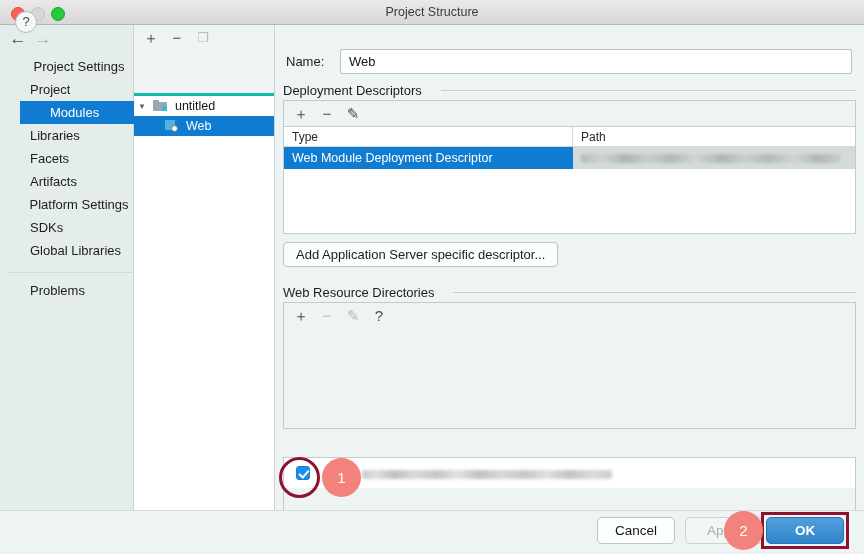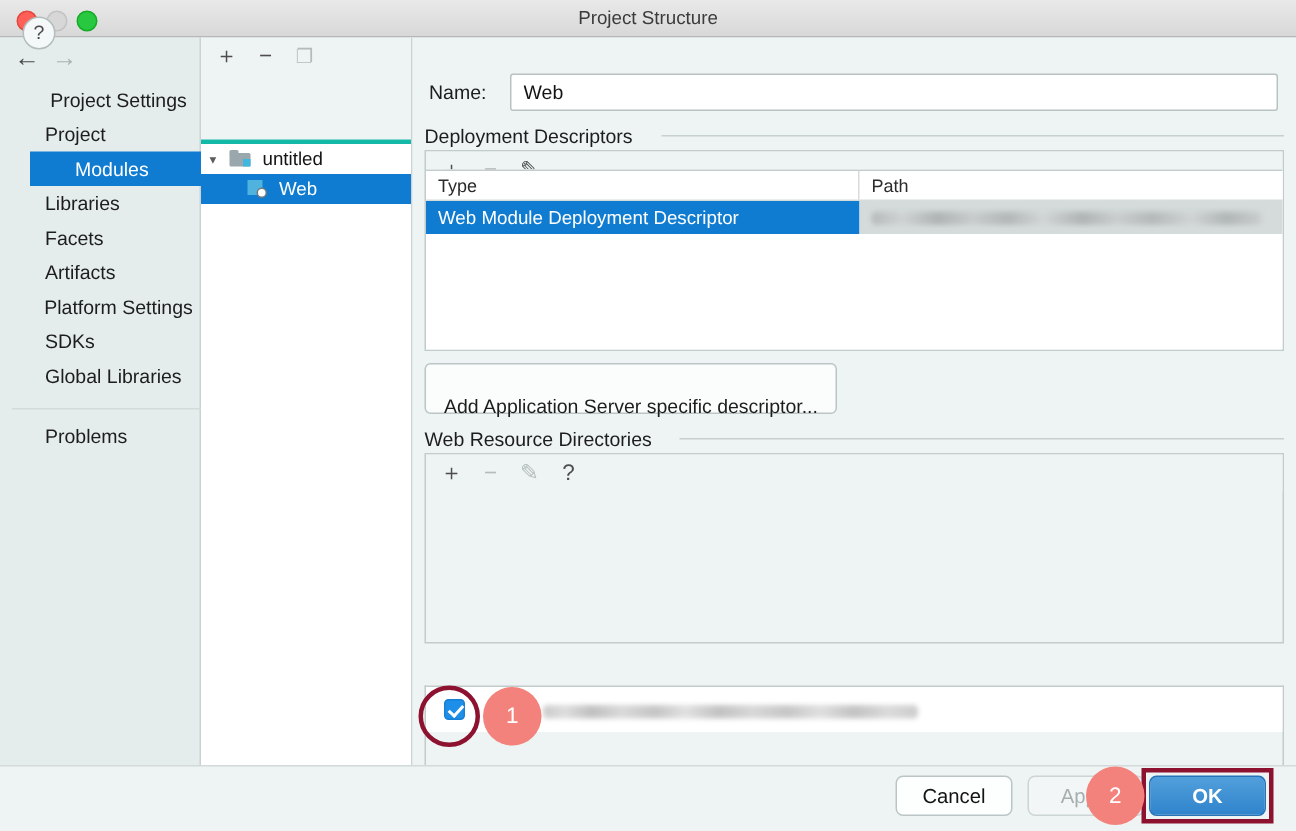--- a/index.html
+++ b/index.html
@@ -329,21 +329,21 @@
 
   .lnk-button {
     position: absolute;
     height: 25px;
     background: #fbfcfc;
     border: 1px solid #bcc5c5;
     border-radius: 4px;
     font-size: 13px;
     color: #1d1d1d;
     line-height: 23px;
-    padding: 16px 12px;
+    padding: 0 12px;
     box-sizing: border-box;
     white-space: nowrap;
   }
 
   .dir-ico {
     display: inline-block;
     position: relative;
     width: 13px; height: 11px;
     vertical-align: -2px;
     margin-right: 5px;
@@ -521,21 +521,21 @@
       <span class="sh-rule"></span>
     </div>
 
     <div class="panel" style="left:8px; top:75px; width:573px; height:134px;">
       <div class="panel-toolbar">
         <div class="tb-icon" style="left:8px;">＋</div>
         <div class="tb-icon" style="left:34px;">−</div>
         <div class="tb-icon" style="left:60px;">✎</div>
       </div>
 
-      <div class="tbl" style="top:12px; bottom:0;">
+      <div class="tbl" style="top:25px; bottom:0;">
         <div class="tbl-head">
           <div class="th c1">Type</div>
           <div class="th c2">Path</div>
         </div>
         <div class="tr selected">
           <div class="td c1">Web Module Deployment Descriptor</div>
           <div class="td c2">
             <span class="redact onblue" style="width:260px;"></span>
           </div>
         </div>

